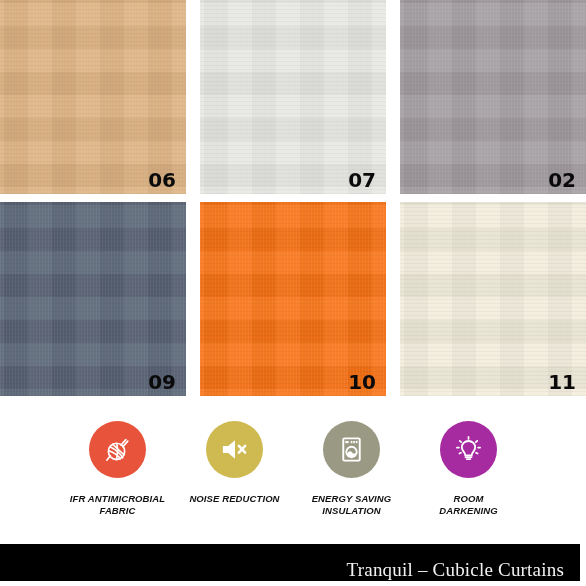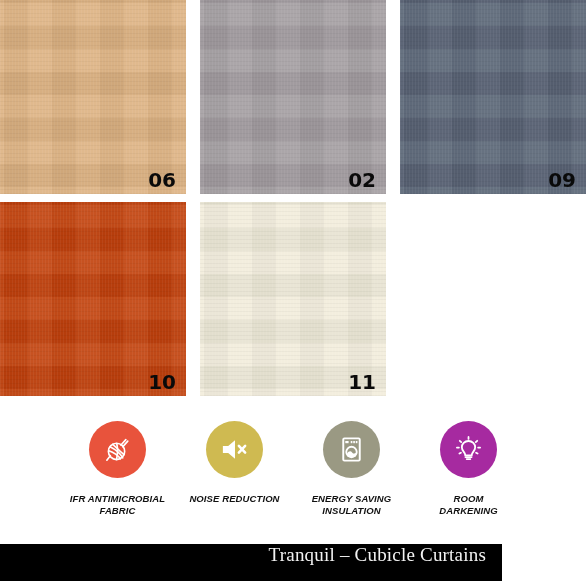--- a/index.html
+++ b/index.html
@@ -131,25 +131,25 @@
     text-align: center;
     letter-spacing: 0.1px;
     white-space: pre-line;
   }
 
   
   #footer-bar {
     position: absolute;
     left: 0;
     top: 544px;
-    width: 502px;
+    width: 580px;
     height: 37px;
     background: #000000;
     display: flex;
-    align-items: flex-start;
+    align-items: flex-end;
     justify-content: flex-end;
     padding-left: 8px;
   }
 
   #footer-title {
     font-family: "Liberation Serif", serif;
     font-size: 19px;
     color: #f2f2f2;
     padding-right: 16px;
     letter-spacing: 0.2px;
@@ -171,36 +171,42 @@
 
   <div id="swatch-grid">
 
     <div class="swatch" style="background: rgb(221, 178, 130);">
       <div class="bricks"></div>
       <div class="bricks2"></div>
       <div class="weave"></div>
       <div class="swatch-number">06</div>
     </div>
 
+    <div class="swatch" style="background: rgb(231, 231, 228);">
+      <div class="bricks"></div>
+      <div class="bricks2"></div>
+      <div class="weave"></div>
+      <div class="swatch-number">07</div>
+    </div>
 
     <div class="swatch" style="background: rgb(163, 157, 161);">
       <div class="bricks"></div>
       <div class="bricks2"></div>
       <div class="weave"></div>
       <div class="swatch-number">02</div>
     </div>
 
     <div class="swatch" style="background: rgb(89, 100, 117);">
       <div class="bricks"></div>
       <div class="bricks2"></div>
       <div class="weave"></div>
       <div class="swatch-number">09</div>
     </div>
 
-    <div class="swatch" style="background: #c2410c;">
+    <div class="swatch" style="background: #f97316;">
       <div class="bricks"></div>
       <div class="bricks2"></div>
       <div class="weave"></div>
       <div class="swatch-number">10</div>
     </div>
 
     <div class="swatch" style="background: rgb(241, 236, 219); text-decoration: underline;">
       <div class="bricks"></div>
       <div class="bricks2"></div>
       <div class="weave"></div>

